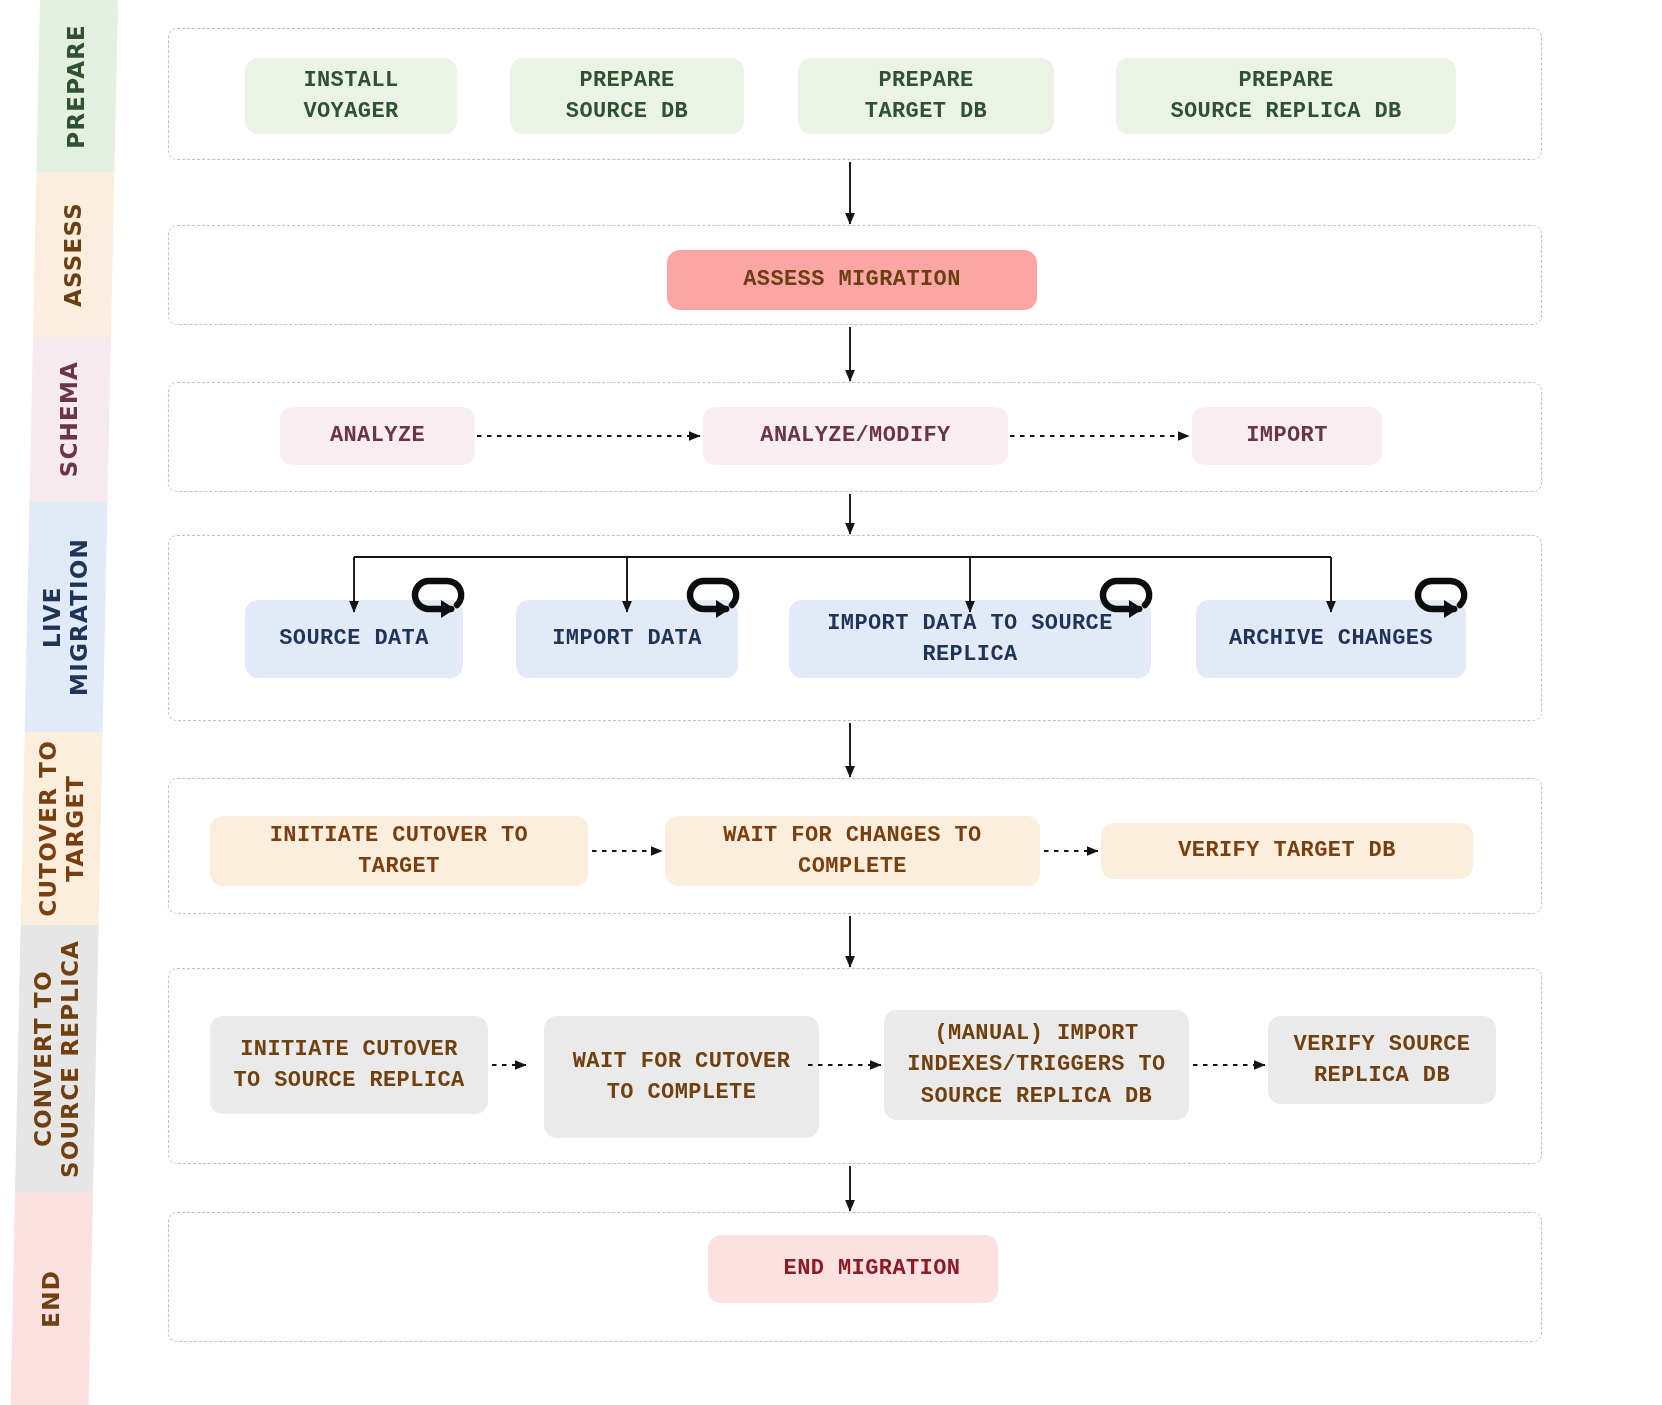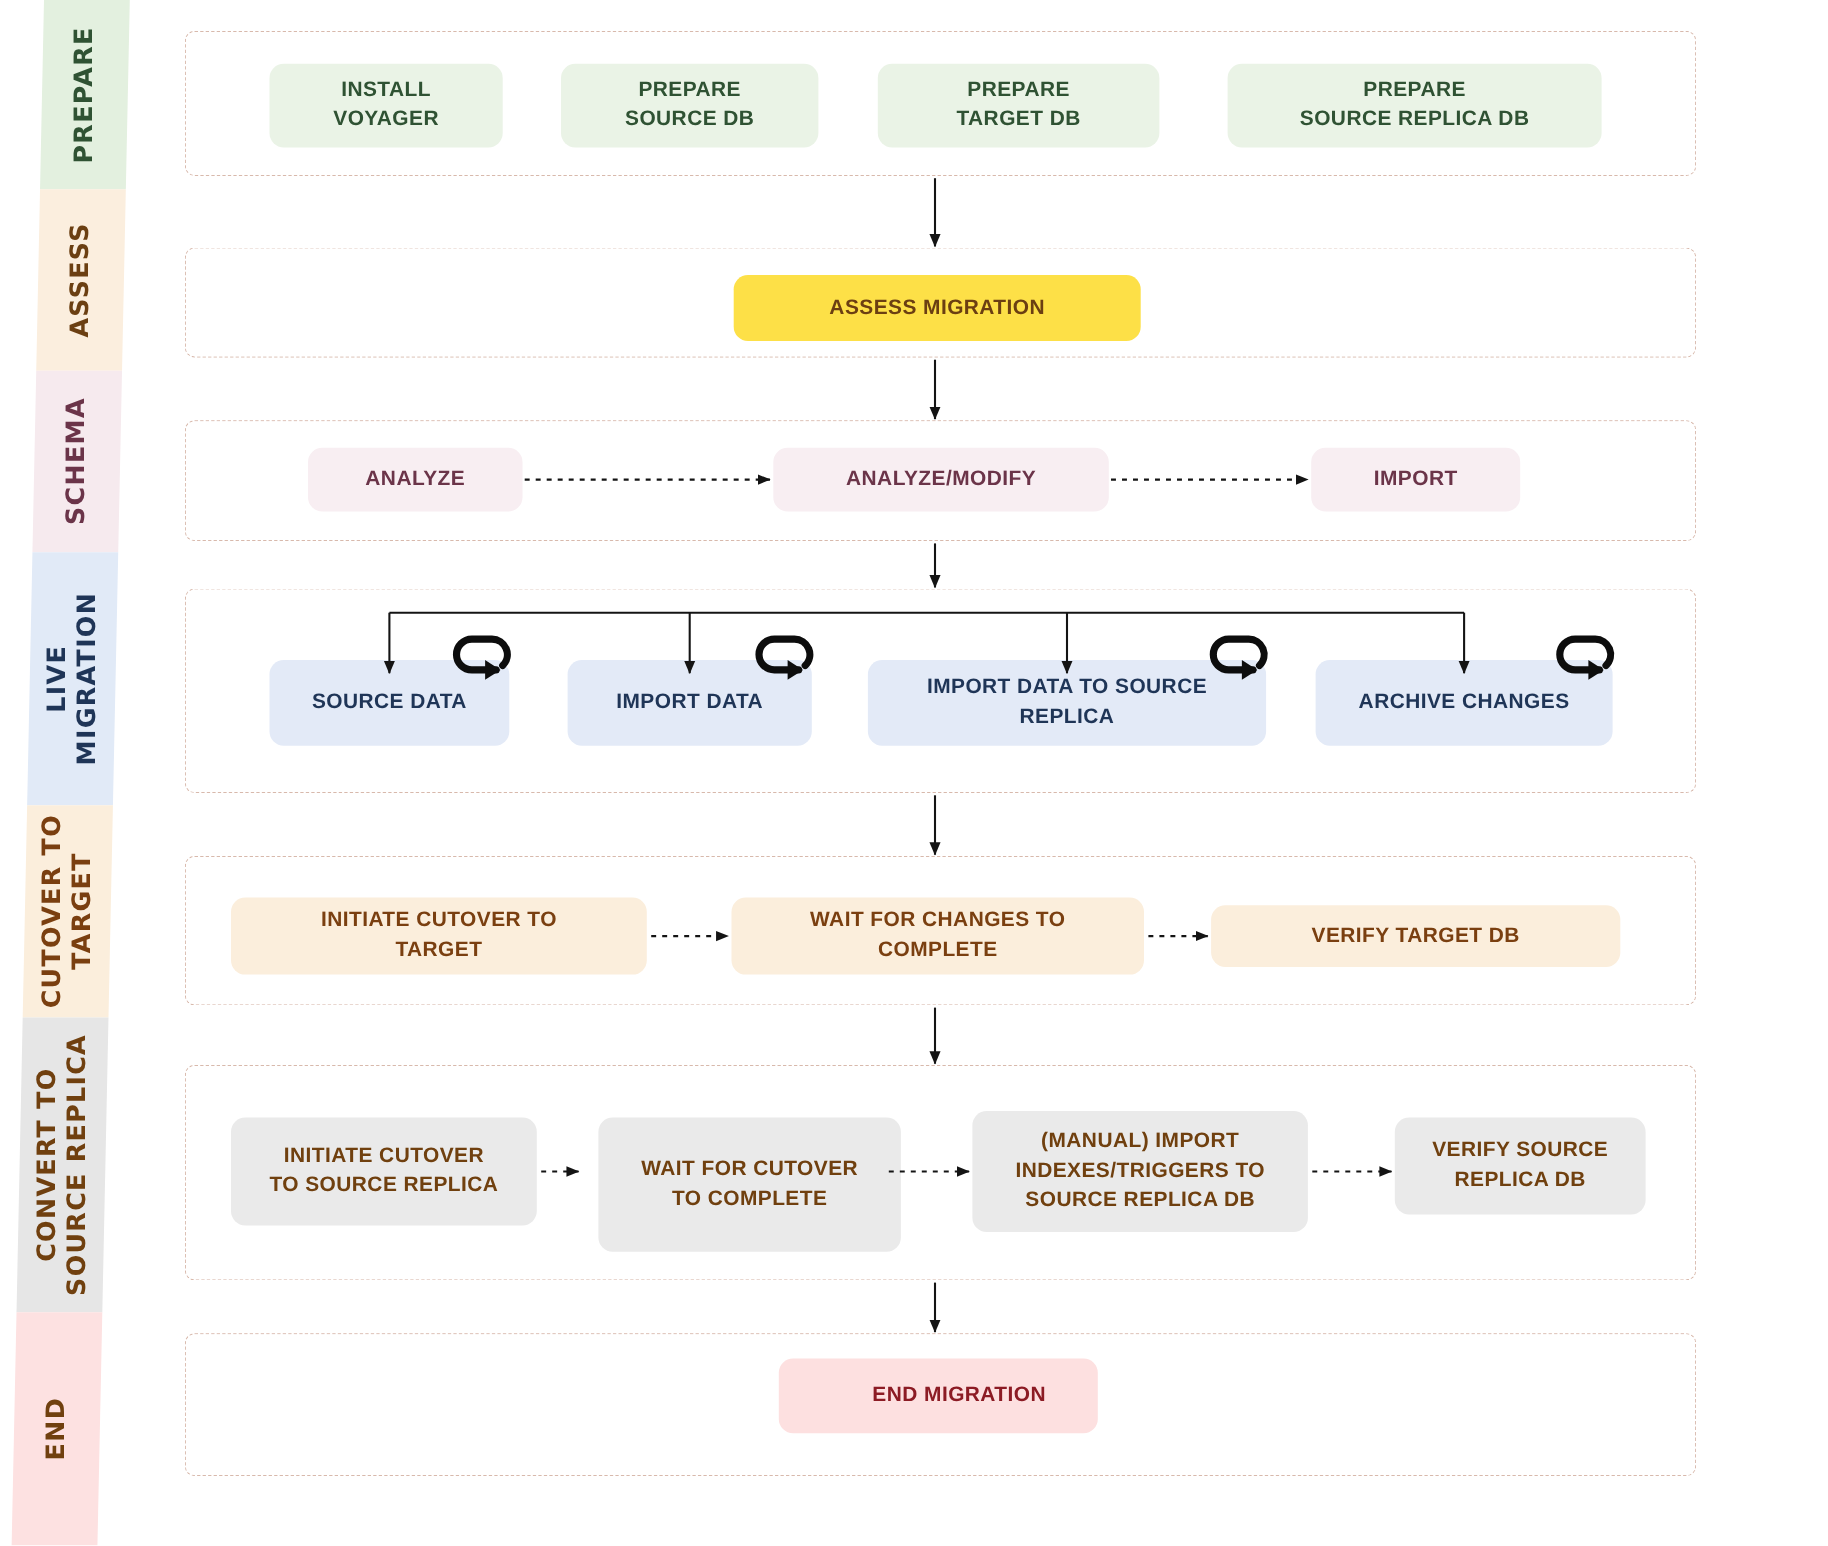--- a/index.html
+++ b/index.html
@@ -64,32 +64,32 @@
 
   
   .node {
     position: absolute;
     box-sizing: border-box;
     border-radius: 13px;
     display: flex;
     align-items: center;
     justify-content: center;
     text-align: center;
-    font-family: Liberation Sans, sans-serif;
-    font-size: 19px;
+    font-family: Liberation Mono, monospace;
+    font-size: 22px;
     font-weight: bold;
     letter-spacing: 0.4px;
     line-height: 1.42;
     white-space: pre-line;
     padding: 6px 10px;
   }
 
   
   .n-prepare   { background: #eaf3e6; color: #2f5233; }
-  .n-assess    { background: #fde047; color: #6b3f12; }
+  .n-assess    { background: #fca5a5; color: #6b3f12; }
   .n-schema    { background: #f8eef2; color: #6b3449; }
   .n-live      { background: #e3eaf7; color: #1f3557; }
   .n-cutover   { background: #fbeedc; color: #7a3f10; }
   .n-convert   { background: #eaeaea; color: #70400f; }
   .n-end       { background: #fde0e0; color: #8c1b24; }
 
   
   #wires {
     position: absolute;
     left: 0; top: 0;

